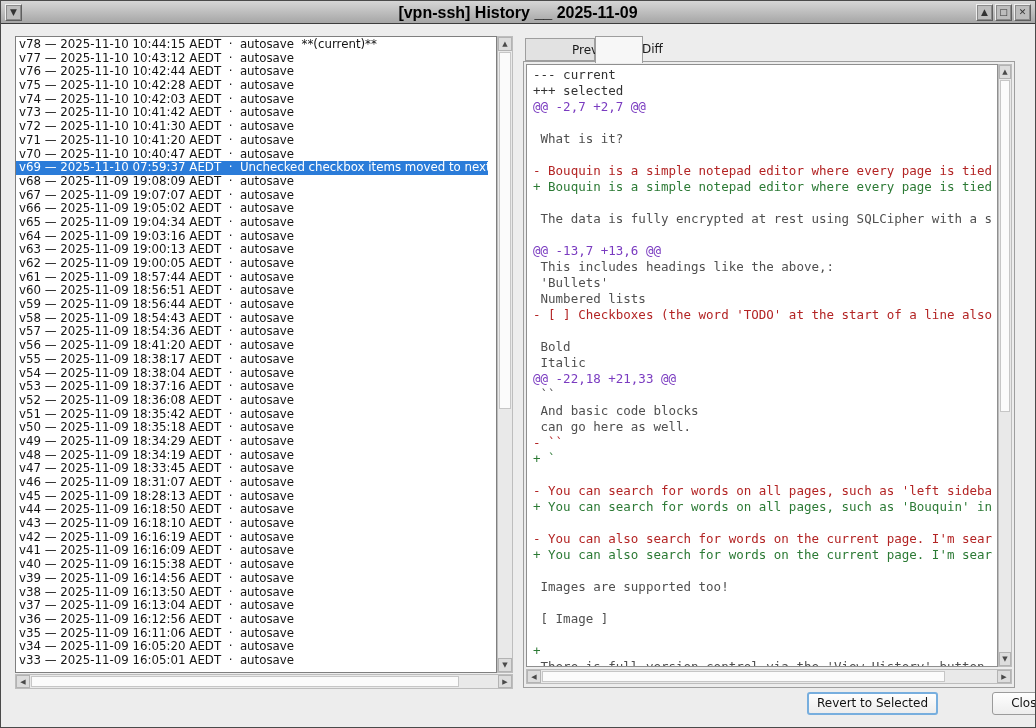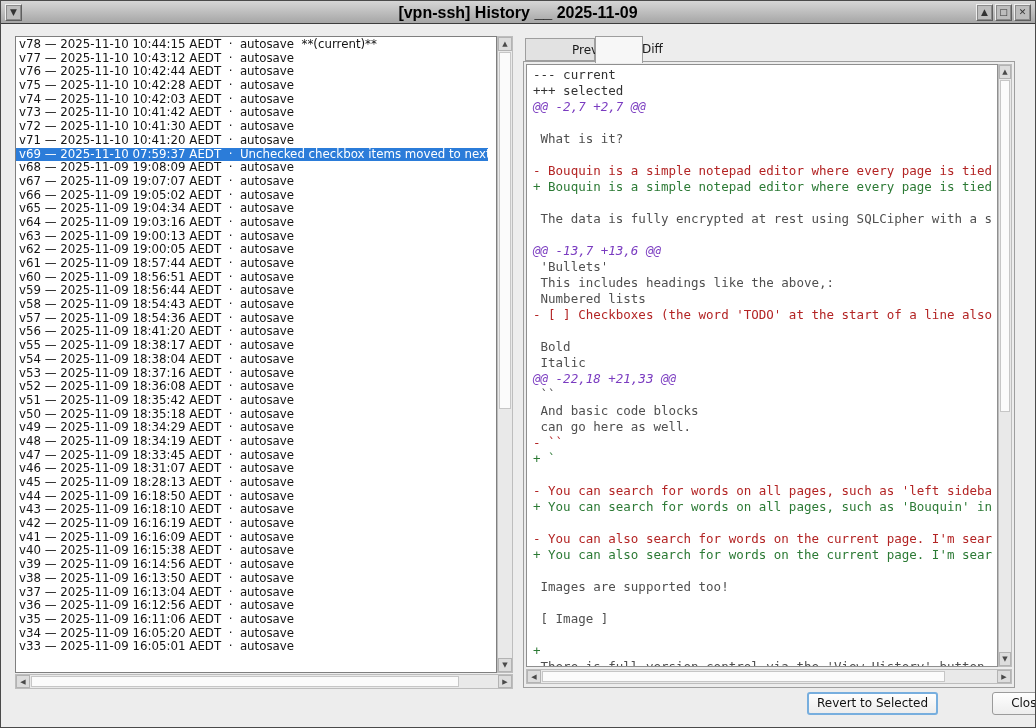--- a/index.html
+++ b/index.html
@@ -40,21 +40,21 @@
   .tab.active{left:594px;top:35px;width:44px;height:27px;line-height:24px;
     background:#f7f7f7;border-bottom:none;z-index:3;}
   .pane{position:absolute;left:522px;top:60px;width:492px;height:627px;
     background:var(--winbg);border:1px solid #9e9e9e;z-index:1;}
   .difftext{position:absolute;left:525px;top:63px;width:472px;height:603px;
     background:#fff;border:1px solid #8f8f8f;overflow:hidden;z-index:2;
     font-family:"DejaVu Sans Mono", monospace;font-size:12.5px;
     padding:2px 0 0 6px;}
   .dline{height:16px;line-height:16px;white-space:pre;}
   .dline.hdr{color:var(--hdr);}
-  .dline.hunk{color:var(--purple);font-style:italic;}
+  .dline.hunk{color:var(--purple);}
   .dline.ctx{color:var(--ctx);}
   .dline.del{color:var(--red);}
   .dline.add{color:var(--green);}
   
   .btn{position:absolute;top:691px;height:23px;font-size:12px;color:#111;
     background:linear-gradient(#fefefe,#ededed);border:1px solid #9b9b9b;
     border-radius:3px;text-align:center;line-height:21px;cursor:default;}
   .btn.focused{border:2px solid #77aede;line-height:19px;}
 </style>
 </head>
@@ -72,20 +72,21 @@
 
   <div class="listbox">
       <div class="row">v78 — 2025-11-10 10:44:15 AEDT  ·  autosave  **(current)**</div>
       <div class="row">v77 — 2025-11-10 10:43:12 AEDT  ·  autosave</div>
       <div class="row">v76 — 2025-11-10 10:42:44 AEDT  ·  autosave</div>
       <div class="row">v75 — 2025-11-10 10:42:28 AEDT  ·  autosave</div>
       <div class="row">v74 — 2025-11-10 10:42:03 AEDT  ·  autosave</div>
       <div class="row">v73 — 2025-11-10 10:41:42 AEDT  ·  autosave</div>
       <div class="row">v72 — 2025-11-10 10:41:30 AEDT  ·  autosave</div>
       <div class="row">v71 — 2025-11-10 10:41:20 AEDT  ·  autosave</div>
+      <div class="row">v70 — 2025-11-10 10:40:47 AEDT  ·  autosave</div>
       <div class="row selected">v69 — 2025-11-10 07:59:37 AEDT  ·  Unchecked checkbox items moved to next</div>
       <div class="row">v68 — 2025-11-09 19:08:09 AEDT  ·  autosave</div>
       <div class="row">v67 — 2025-11-09 19:07:07 AEDT  ·  autosave</div>
       <div class="row">v66 — 2025-11-09 19:05:02 AEDT  ·  autosave</div>
       <div class="row">v65 — 2025-11-09 19:04:34 AEDT  ·  autosave</div>
       <div class="row">v64 — 2025-11-09 19:03:16 AEDT  ·  autosave</div>
       <div class="row">v63 — 2025-11-09 19:00:13 AEDT  ·  autosave</div>
       <div class="row">v62 — 2025-11-09 19:00:05 AEDT  ·  autosave</div>
       <div class="row">v61 — 2025-11-09 18:57:44 AEDT  ·  autosave</div>
       <div class="row">v60 — 2025-11-09 18:56:51 AEDT  ·  autosave</div>
@@ -140,22 +141,22 @@
       <div class="dline hunk">@@ -2,7 +2,7 @@</div>
       <div class="dline blank"></div>
       <div class="dline ctx"> What is it?</div>
       <div class="dline blank"></div>
       <div class="dline del">- Bouquin is a simple notepad editor where every page is tied</div>
       <div class="dline add">+ Bouquin is a simple notepad editor where every page is tied</div>
       <div class="dline blank"></div>
       <div class="dline ctx"> The data is fully encrypted at rest using SQLCipher with a s</div>
       <div class="dline blank"></div>
       <div class="dline hunk">@@ -13,7 +13,6 @@</div>
+      <div class="dline ctx"> This includes headings like the above,:</div>
       <div class="dline ctx"> 'Bullets'</div>
-      <div class="dline ctx"> This includes headings like the above,:</div>
       <div class="dline ctx"> Numbered lists</div>
       <div class="dline del">- [ ] Checkboxes (the word 'TODO' at the start of a line also</div>
       <div class="dline blank"></div>
       <div class="dline ctx"> Bold</div>
       <div class="dline ctx"> Italic</div>
       <div class="dline hunk">@@ -22,18 +21,33 @@</div>
       <div class="dline ctx"> ``</div>
       <div class="dline ctx"> And basic code blocks</div>
       <div class="dline ctx"> can go here as well.</div>
       <div class="dline del">- ``</div>

